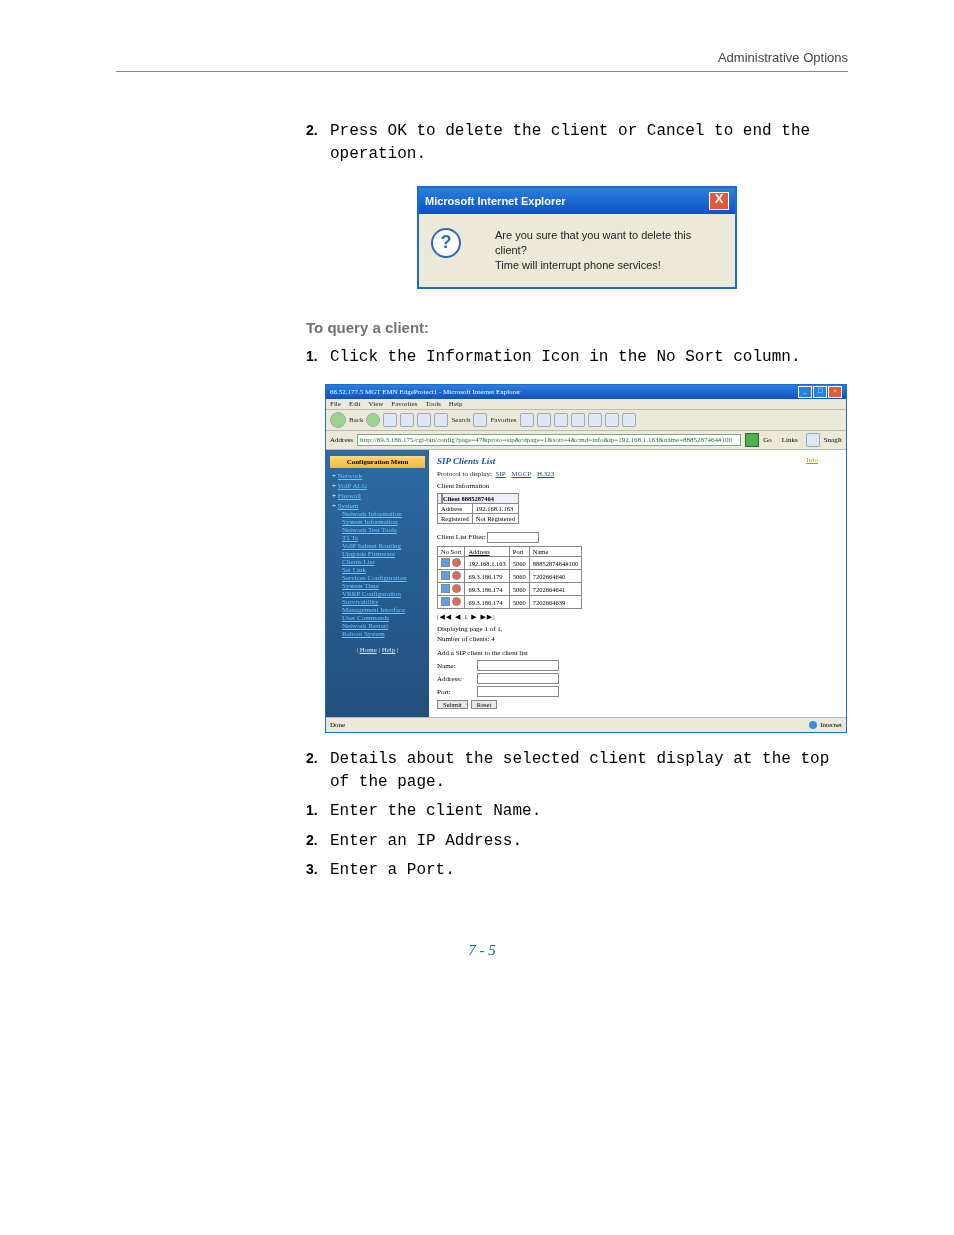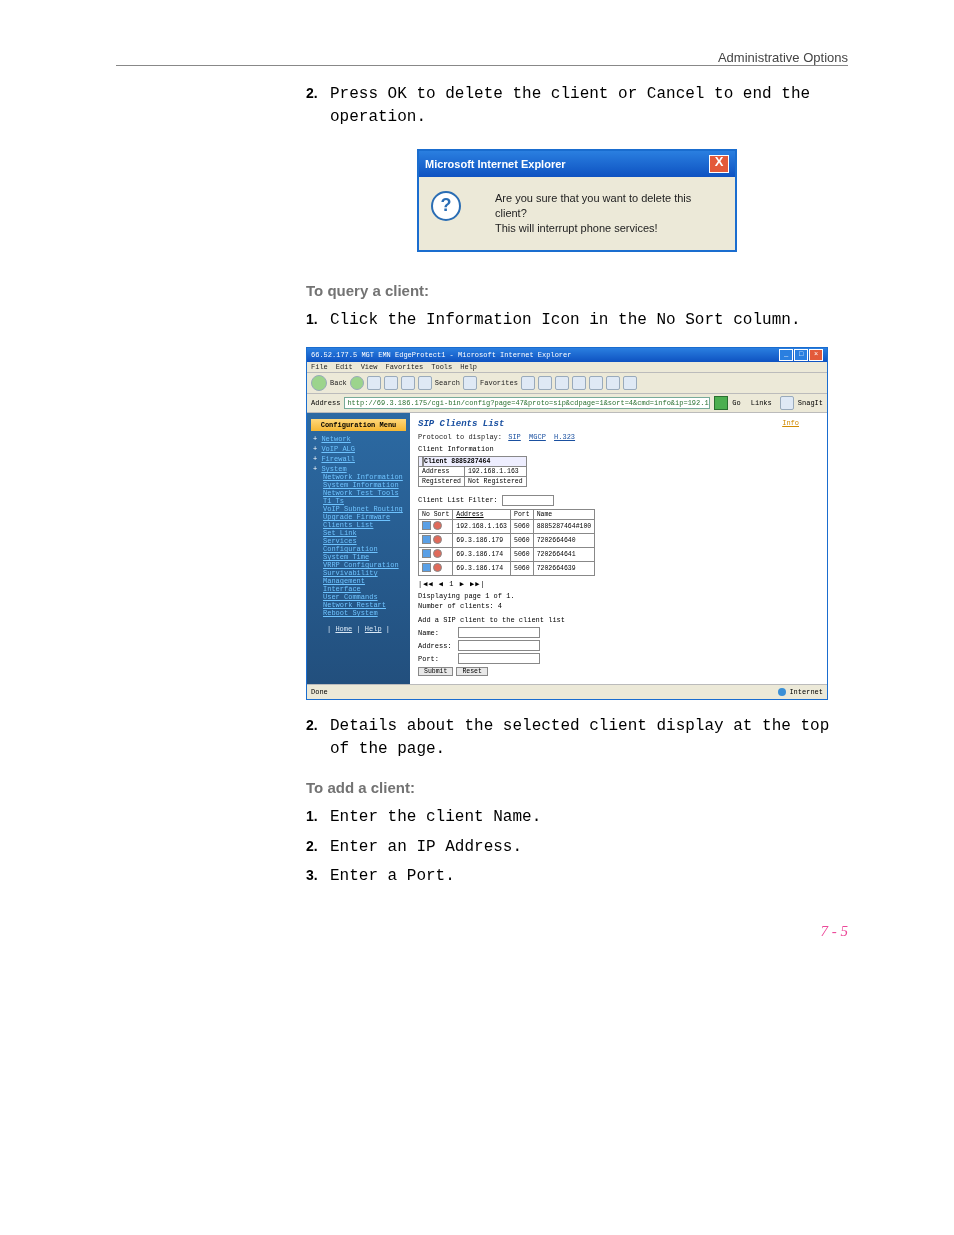--- a/index.html
+++ b/index.html
@@ -9,21 +9,22 @@
     font-family: "Times New Roman", Times, serif;
     color: #000;
     width: 954px;
   }
   .page {
     padding: 50px 106px 90px 116px;
     box-sizing: border-box;
   }
   .header {
     border-bottom: 1px solid #888;
-    margin-bottom: 17px;
+    margin-bottom: 48px;
+    padding-bottom: 6px;
     text-align: right;
     font-family: "Trebuchet MS", "Lucida Grande", sans-serif;
     font-size: 13px;
     color: #444;
   }
   .body-block {
     margin-left: 190px;
   }
   .numlist {
     display: flex;
@@ -50,26 +51,26 @@
     margin: 30px 0 30px 0;
   }
   .h3 {
     font-family: "Trebuchet MS", "Lucida Grande", sans-serif;
     font-size: 15px;
     font-weight: bold;
     color: #737373;
     margin: 18px 0 10px 0;
   }
   .footer {
-    text-align: right;
+    text-align: center;
     font-family: "Times New Roman", Times, serif;
     font-style: italic;
     font-size: 15px;
-    color: #ec4899;
-    margin-top: 35px;
+    color: #0369a1;
+    margin-top: 60px;
   }
 
   
   .dialog-fig {
     margin: 20px auto 30px auto;
     width: 320px;
   }
   .dlg {
     border: 2px solid #1a6dcf;
     background: #ece9d8;
@@ -142,23 +143,24 @@
   }
 
   
   .browser-fig {
     margin: 15px 0 15px 0;
   }
   .browser {
     width: 520px;
     border: 1px solid #1a6dcf;
     background: #737373;
-    font-family: Liberation Mono, monospace;
+    font-family: Liberation Serif, serif;
     font-size: 7px;
     color: #000;
+    margin-left: 19px;
   }
   .br-title {
     background: linear-gradient(to bottom, #2a7fe0, #0e52c1);
     color: #fff;
     padding: 1px 4px;
     display: flex;
     justify-content: space-between;
     align-items: center;
     height: 12px;
   }
@@ -300,21 +302,21 @@
     <div class="dialog-fig">
       <div class="dlg">
         <div class="dlg-title">
           <span>Microsoft Internet Explorer</span>
           <span class="dlg-close">X</span>
         </div>
         <div class="dlg-body">
           <div class="q-icon">?</div>
           <div class="dlg-text">
             <div>Are you sure that you want to delete this client?</div>
-            <div>This will interrupt phone services!</div>
+            <div>Time will interrupt phone services!</div>
           </div>
         </div>
       </div>
     </div>
   </div>
 
 
   <div class="body-block">
     <div class="h3">To query a client:</div>
     <div class="numlist">
@@ -517,21 +519,20 @@
     </div>
 
     <div class="numlist">
       <div class="num">2.</div>
       <div class="txt">Details about the selected client display at the top of the page.</div>
     </div>
   </div>
 
 
   <div class="body-block">
-    <div class="h3">To add a client:</div>
     <div class="numlist">
       <div class="num">1.</div>
       <div class="txt">Enter the client Name.</div>
     </div>
     <div class="numlist">
       <div class="num">2.</div>
       <div class="txt">Enter an IP Address.</div>
     </div>
     <div class="numlist">
       <div class="num">3.</div>

